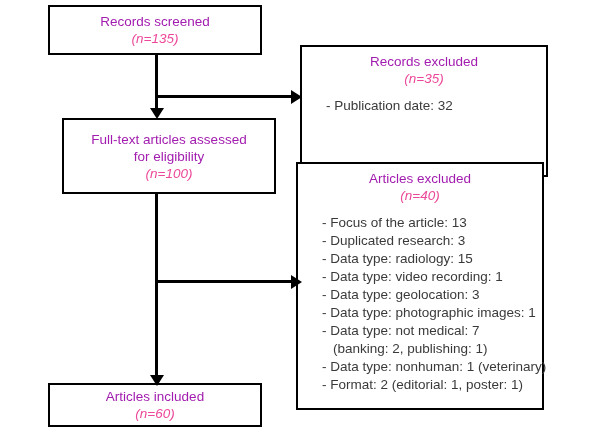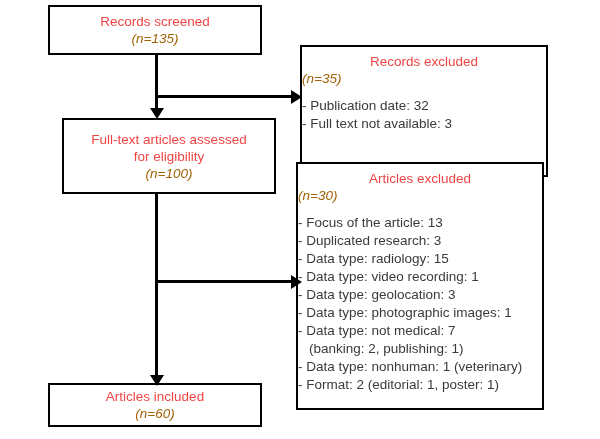--- a/index.html
+++ b/index.html
@@ -21,37 +21,37 @@
     position: absolute;
     box-sizing: border-box;
     border: 2px solid #000000;
     background: #ffffff;
     color: #3a3a3a;
     font-size: 13.5px;
     line-height: 17px;
   }
   .box-title {
     text-align: center;
-    color: #ef4444;
+    color: #a21caf;
     white-space: pre-line;
   }
   .box-n {
-    text-align: left;
+    text-align: center;
     font-style: italic;
-    color: #a16207;
+    color: #ec4899;
   }
   .centered-box {
     display: flex;
     flex-direction: column;
     align-items: center;
     justify-content: center;
   }
   .detail-list {
     margin-top: 10px;
-    padding-left: 0;
+    padding-left: 24px;
     color: #3a3a3a;
     font-size: 13.5px;
     line-height: 18px;
   }
   .detail-line {
     white-space: pre;
   }
   .detail-line.indented {
     padding-left: 11px;
   }
@@ -116,28 +116,27 @@
     <div class="box-n">(n=60)</div>
   </div>
 
   <div class="box" id="box-rec-excl">
     <div class="head">
       <div class="box-title">Records excluded</div>
       <div class="box-n">(n=35)</div>
     </div>
     <div class="detail-list">
         <div class="detail-line">- Publication date: 32</div>
-        <div class="detail-line">- Full text not available: 3</div>
       </div>
   </div>
 
   <div class="box" id="box-art-excl">
     <div class="head">
       <div class="box-title">Articles excluded</div>
-      <div class="box-n">(n=30)</div>
+      <div class="box-n">(n=40)</div>
     </div>
     <div class="detail-list">
         <div class="detail-line">- Focus of the article: 13</div>
         <div class="detail-line">- Duplicated research: 3</div>
         <div class="detail-line">- Data type: radiology: 15</div>
         <div class="detail-line">- Data type: video recording: 1</div>
         <div class="detail-line">- Data type: geolocation: 3</div>
         <div class="detail-line">- Data type: photographic images: 1</div>
         <div class="detail-line">- Data type: not medical: 7</div>
         <div class="detail-line indented">(banking: 2, publishing: 1)</div>

